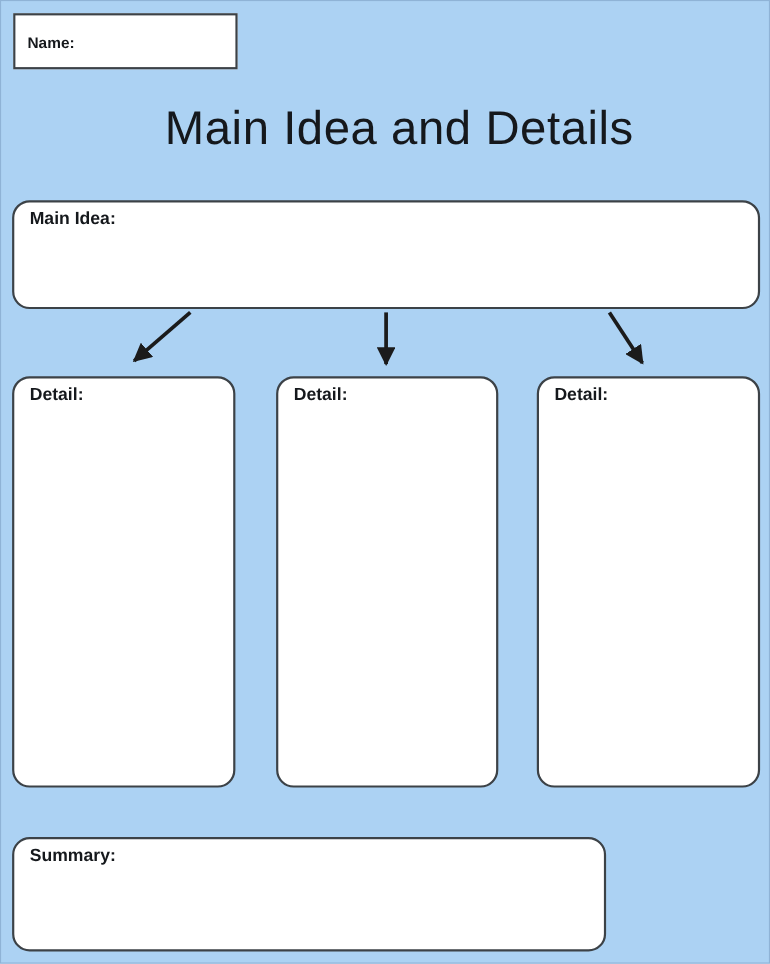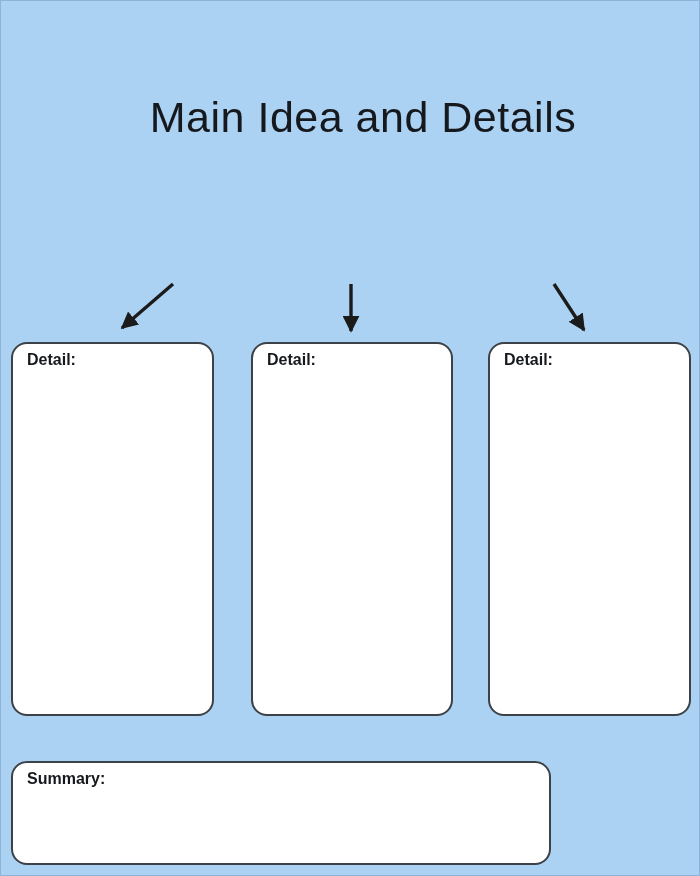--- a/index.html
+++ b/index.html
@@ -61,23 +61,29 @@
   .arrows line {
     stroke: var(--arrow, #1B1B1B);
     stroke-width: 3.4;
   }
 </style>
 </head>
 <body>
 
 <div class="page">
 
+  <div class="box name-box">
+    <span class="box-label">Name:</span>
+  </div>
 
   <div class="worksheet-title">Main Idea and Details</div>
 
+  <div class="box rounded main-idea-box">
+    <span class="box-label">Main Idea:</span>
+  </div>
 
   <svg class="arrows" viewBox="0 0 700 876" xmlns="http://www.w3.org/2000/svg">
     <defs>
       <marker id="arrowhead" viewBox="0 0 10 10" refX="9" refY="5" markerWidth="5" markerHeight="5" orient="auto">
         <path d="M 0 0 L 10 5 L 0 10 z" fill="var(--arrow, #1B1B1B)"></path>
       </marker>
     </defs>
     <line x1="172" y1="283" x2="121" y2="327" marker-end="url(#arrowhead)"></line>
     <line x1="350" y1="283" x2="350" y2="330" marker-end="url(#arrowhead)"></line>
     <line x1="553" y1="283" x2="583" y2="329" marker-end="url(#arrowhead)"></line>

